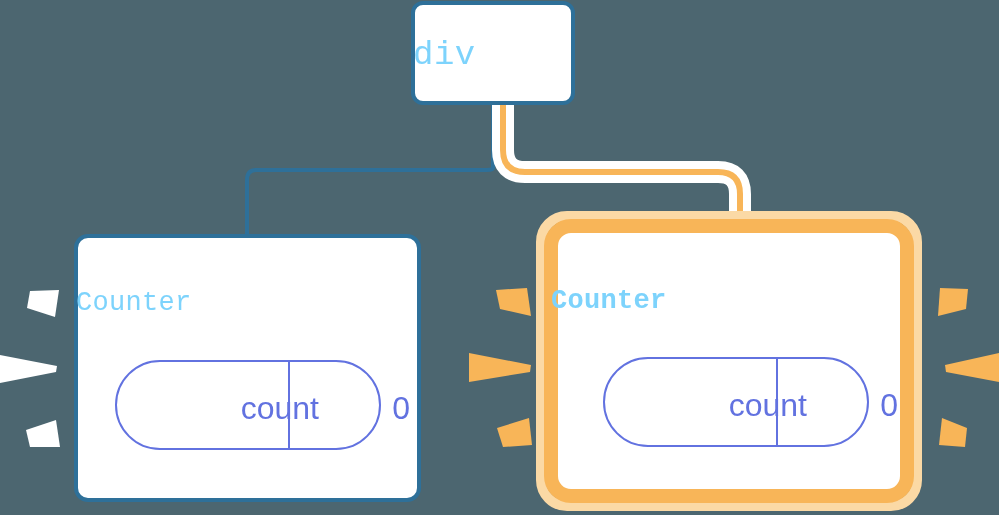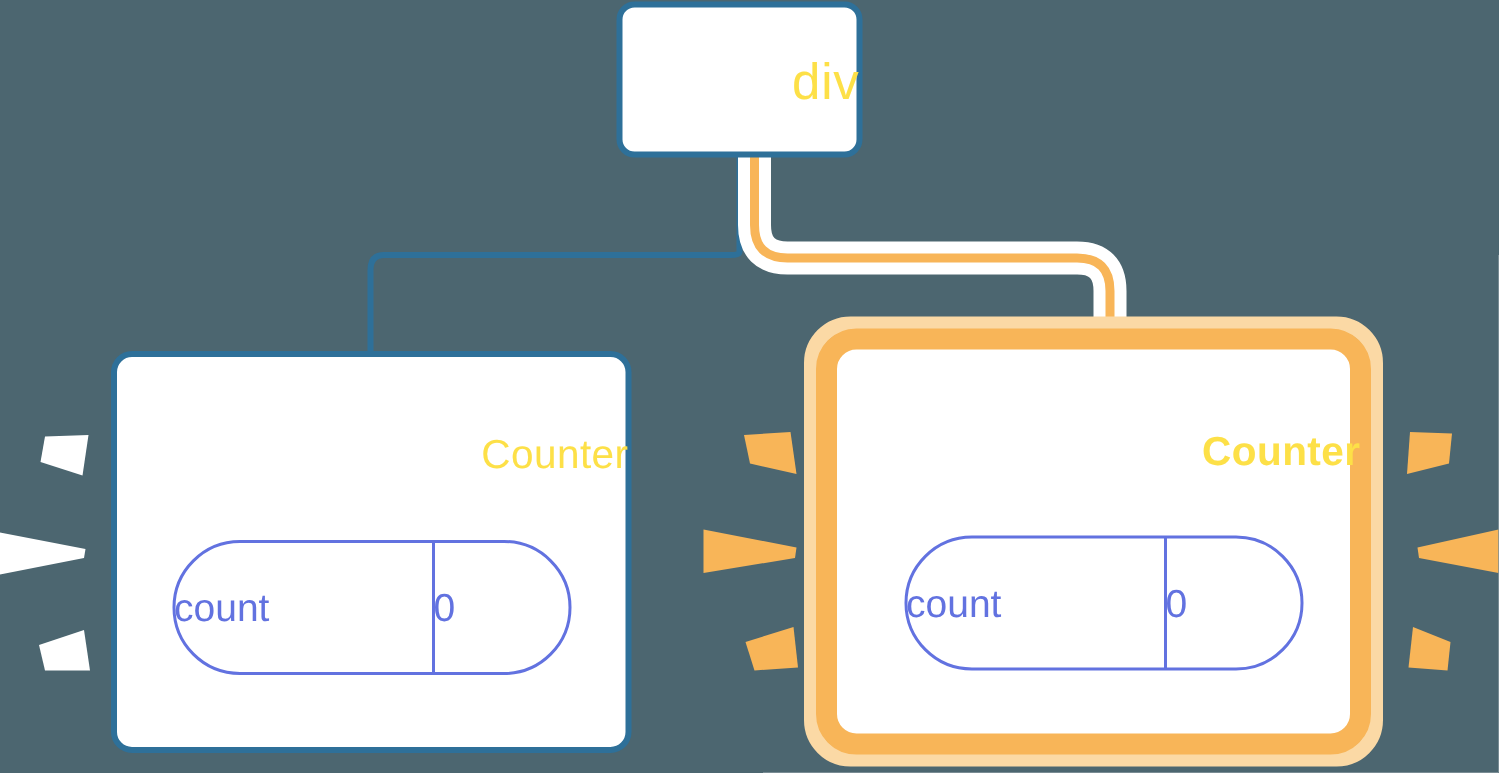--- a/index.html
+++ b/index.html
@@ -20,43 +20,45 @@
   }
   #stage svg.layer {
     position: absolute;
     left: 0;
     top: 0;
     width: 999px;
     height: 515px;
   }
   .node-label {
     position: absolute;
-    text-align: right;
-    color: #fde047;
+    text-align: left;
+    color: #7dd3fc;
     white-space: nowrap;
+    font-family: Liberation Mono, monospace;
   }
   .div-label {
     font-size: 34px;
     font-weight: 400;
     letter-spacing: 0.5px;
   }
   .counter-label {
     font-size: 27px;
     font-weight: 400;
     letter-spacing: 0.3px;
   }
   .counter-label.bold {
     font-weight: 700;
   }
   .pill-text {
     position: absolute;
     color: #6272e0;
-    font-size: 26px;
+    font-size: 32px;
     white-space: nowrap;
-    text-align: left;
+    text-align: right;
+    padding-left: 30px;
   }
 </style>
 </head>
 <body>
 
 <div id="stage">
 
   <svg class="layer" viewBox="0 0 999 515" preserveAspectRatio="none">
 
     <path d="M 493 103 L 493 168 Q 493 170 487 170 L 256 170 Q 247 170 247 180 L 247 236" fill="none" stroke="#2e7099" stroke-width="4" stroke-linecap="butt"></path>

